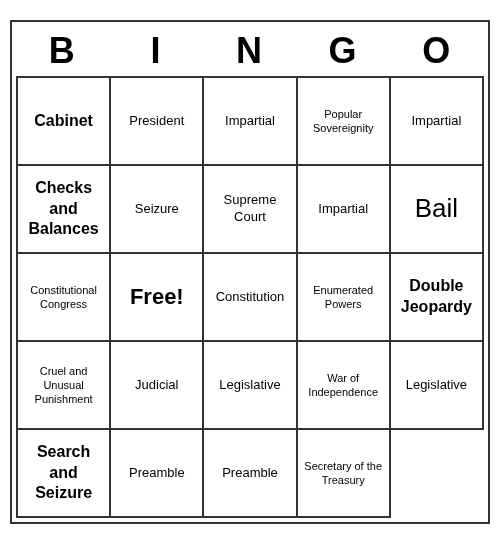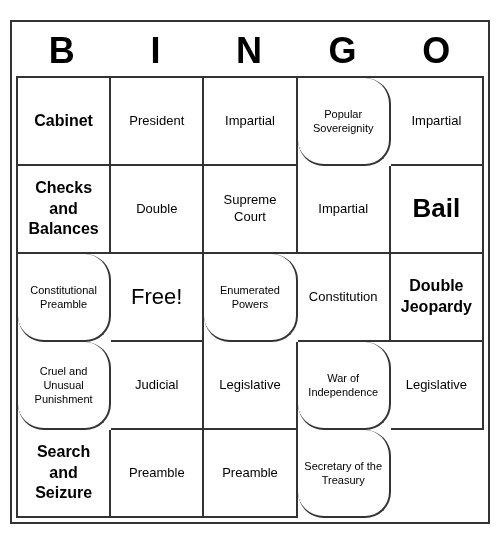--- a/index.html
+++ b/index.html
@@ -41,61 +41,60 @@
       display: flex;
       align-items: center;
       justify-content: center;
       text-align: center;
       padding: 6px 4px;
       font-size: 13px;
       line-height: 1.3;
     }
     .bingo-cell.large-text {
       font-size: 26px;
-      font-weight: bold;
+      font-weight: normal;
     }
     .bingo-cell.free {
       font-size: 22px;
-      font-weight: normal;
+      font-weight: bold;
     }
     .bingo-cell.medium-text {
       font-size: 16px;
       font-weight: bold;
     }
     .bingo-cell.small-text {
       font-size: 11px;
-      border-radius: 26px;
     }
   </style>
 </head>
 <body>
 
 <div class="bingo-card">
   <div class="bingo-header">
   <div class="bingo-header-cell">B</div>
       <div class="bingo-header-cell">I</div>
       <div class="bingo-header-cell">N</div>
       <div class="bingo-header-cell">G</div>
       <div class="bingo-header-cell">O</div>
     </div>
   <div class="bingo-grid">
   <div class="bingo-cell medium-text">Cabinet</div>
       <div class="bingo-cell">President</div>
       <div class="bingo-cell">Impartial</div>
       <div class="bingo-cell small-text">Popular Sovereignity</div>
       <div class="bingo-cell">Impartial</div>
       <div class="bingo-cell medium-text">Checks and Balances</div>
-      <div class="bingo-cell">Double</div>
+      <div class="bingo-cell">Seizure</div>
       <div class="bingo-cell">Supreme Court</div>
       <div class="bingo-cell">Impartial</div>
       <div class="bingo-cell large-text">Bail</div>
-      <div class="bingo-cell small-text">Constitutional Preamble</div>
+      <div class="bingo-cell small-text">Constitutional Congress</div>
       <div class="bingo-cell free">Free!</div>
+      <div class="bingo-cell">Constitution</div>
       <div class="bingo-cell small-text">Enumerated Powers</div>
-      <div class="bingo-cell">Constitution</div>
       <div class="bingo-cell medium-text">Double Jeopardy</div>
       <div class="bingo-cell small-text">Cruel and Unusual Punishment</div>
       <div class="bingo-cell">Judicial</div>
       <div class="bingo-cell">Legislative</div>
       <div class="bingo-cell small-text">War of Independence</div>
       <div class="bingo-cell">Legislative</div>
       <div class="bingo-cell medium-text">Search and Seizure</div>
       <div class="bingo-cell">Preamble</div>
       <div class="bingo-cell">Preamble</div>
       <div class="bingo-cell small-text">Secretary of the Treasury</div>

